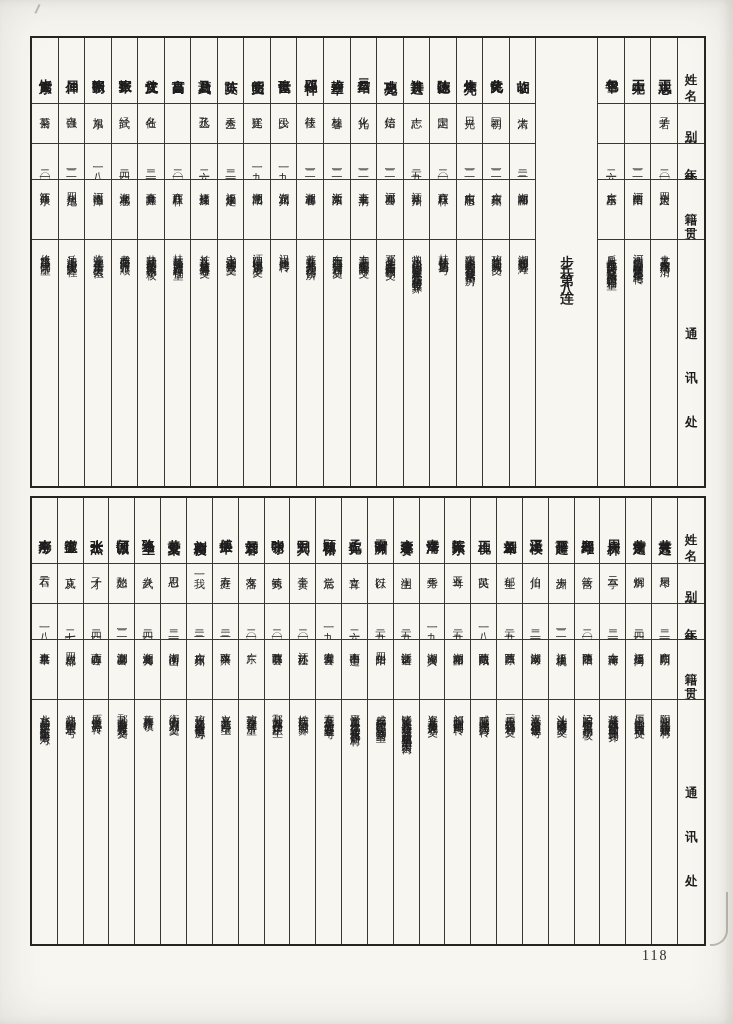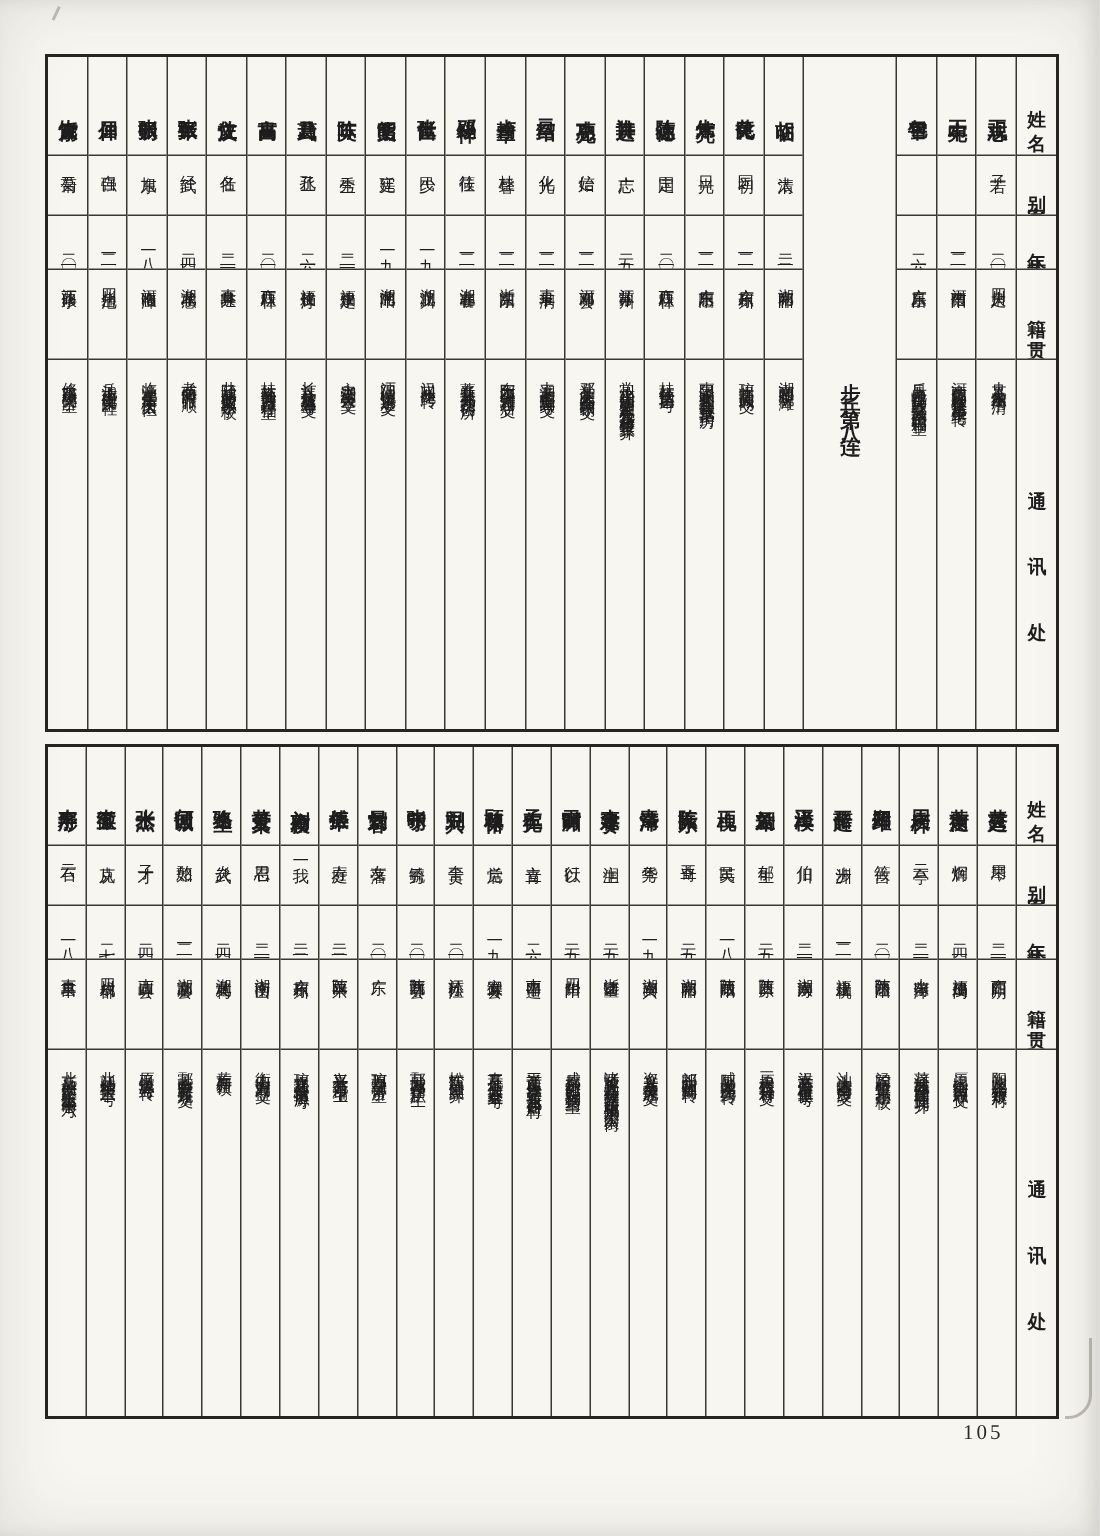--- a/index.html
+++ b/index.html
@@ -894,16 +894,16 @@
           </div>
           <div class="cell r-origin origin">
             <span class="vtxt">直隶昌平</span>
           </div>
           <div class="cell r-addr addr">
             <span class="vtxt">北京后门外李广桥东街路南十六号</span>
           </div>
         </div>
       </div>
   </div>
-  <div class="pagenum">105</div>
+  <div class="pagenum">118</div>
   <div class="artifact-corner"></div>
   <div class="artifact-curl"></div>
 </div>
 
 </body></html>

